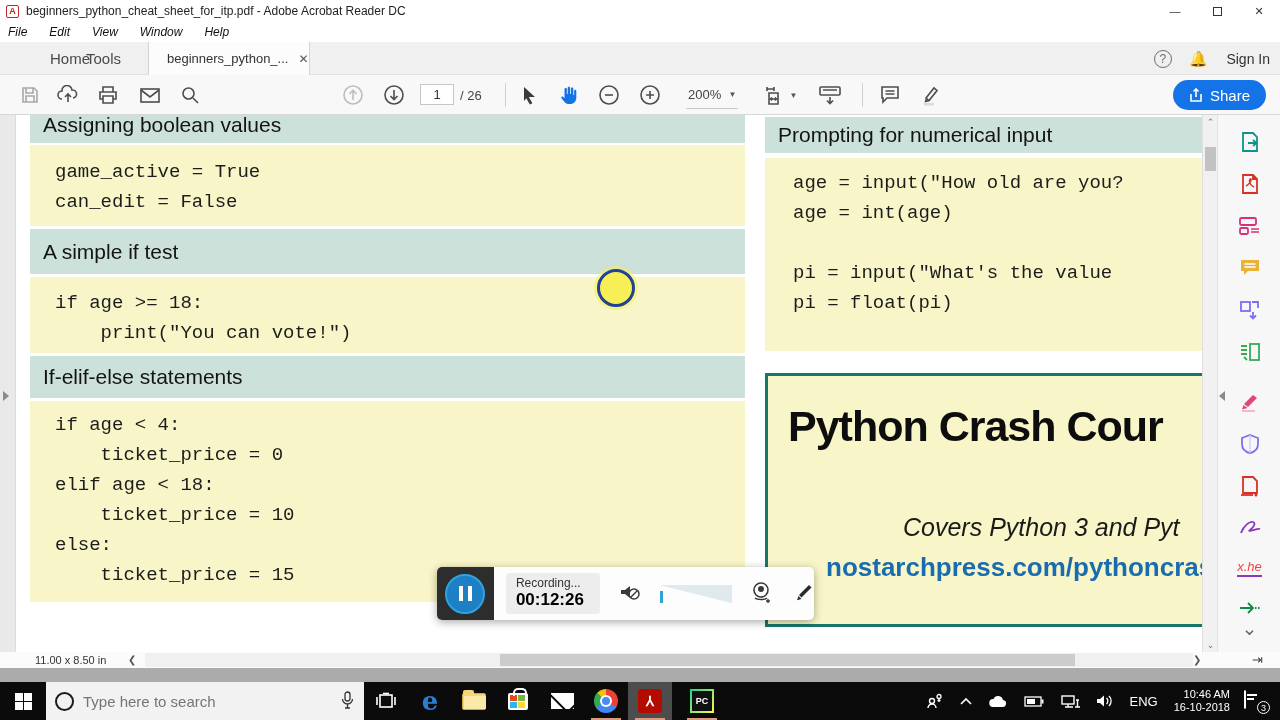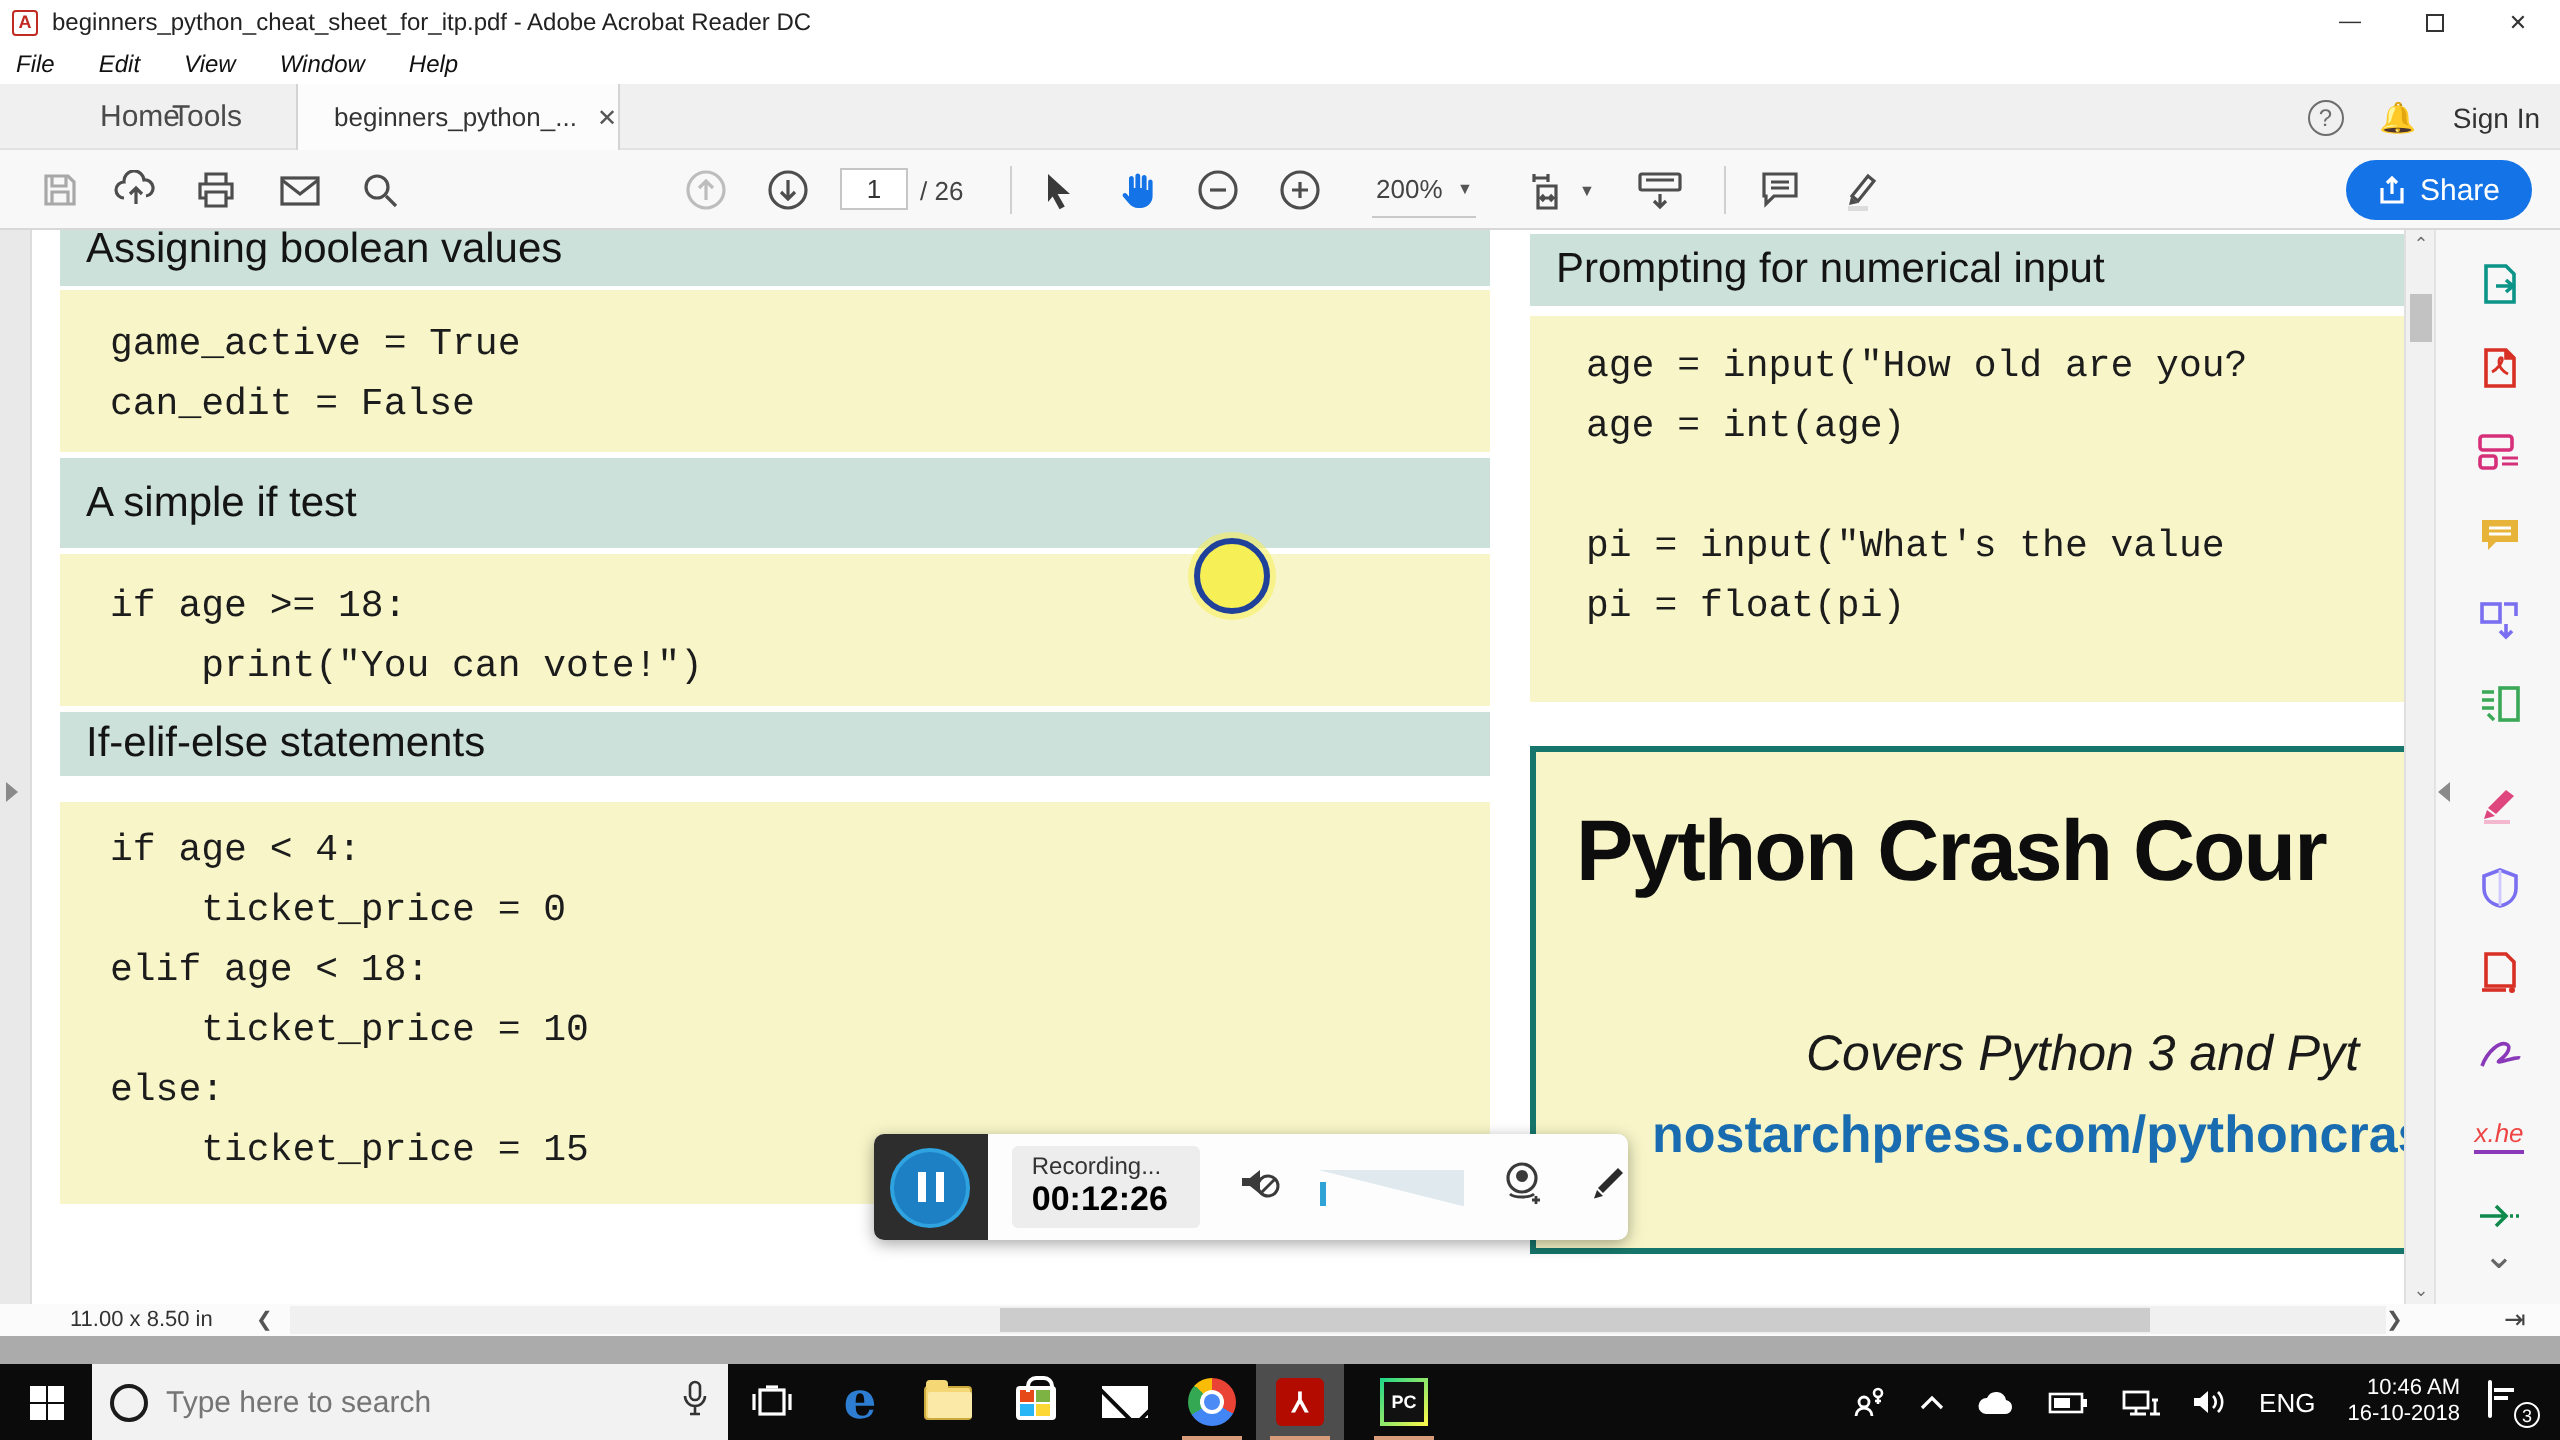--- a/index.html
+++ b/index.html
@@ -52,21 +52,21 @@
 
   .sec-header { position:absolute; background:#cce1da; color:#141414; font-size:21px; display:flex; align-items:center; padding-left:13px; }
   .sec-code { position:absolute; background:#f8f6c8; font-family:"Liberation Mono","DejaVu Sans Mono",monospace; font-size:19px; color:#1c1c1c; white-space:pre; line-height:30px; overflow:hidden; }
 
   
   .lc { left:14px; width:715px; }
   .h1 { top:-8px; height:36px; }
   .c1 { top:30px; height:81px; padding:12px 0 0 25px; }
   .h2 { top:114px; height:45px; }
   .c2 { top:162px; height:76px; padding:11px 0 0 25px; }
-  .h3 { top:241px; height:32px; }
+  .h3 { top:241px; height:42px; }
   .c3 { top:286px; height:201px; padding:9px 0 0 25px; }
 
   
   .rc { left:749px; width:455px; }
   .rh1 { top:2px; height:36px; }
   .rc1 { top:43px; height:193px; padding:10px 0 0 28px; }
 
   .book-box { position:absolute; left:749px; top:258px; width:458px; height:254px; background:#f8f6c8; border:3px solid #17766b; overflow:hidden; }
   .book-title { position:absolute; left:20px; top:26px; font-size:43px; font-weight:600; color:#0d0d0d; white-space:nowrap; letter-spacing:-1px; }
   .book-sub { position:absolute; left:135px; top:102px; font-size:25px; font-style:italic; color:#1a1a1a; white-space:nowrap;margin-top:35px; }

